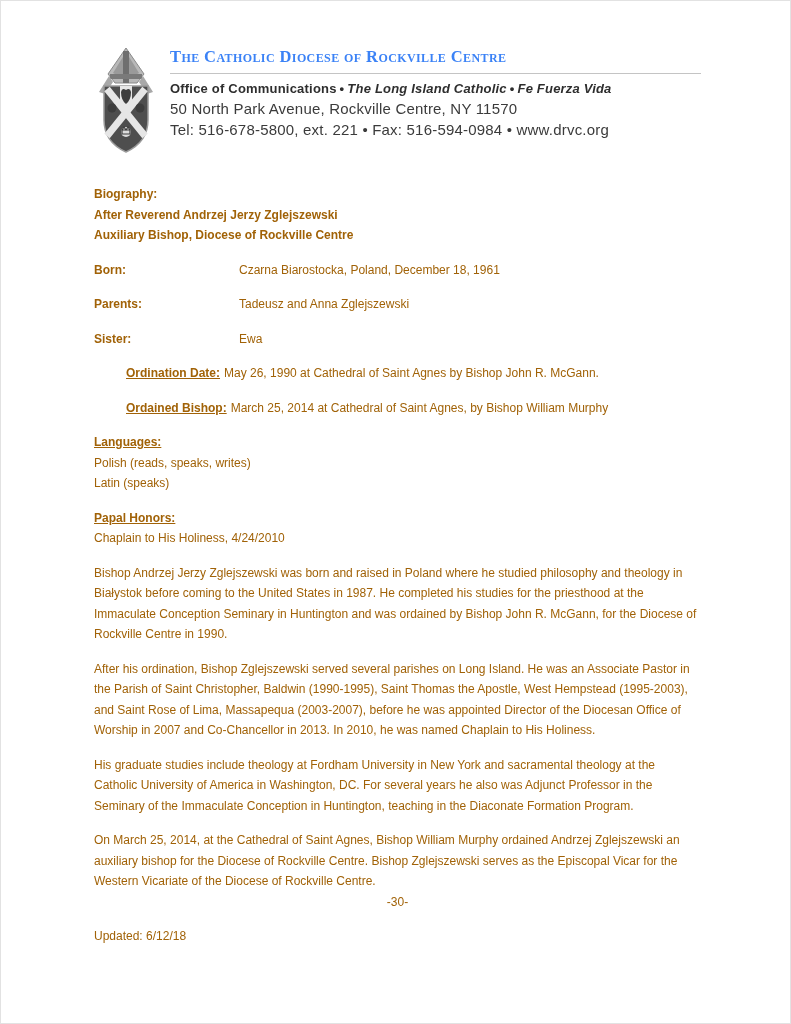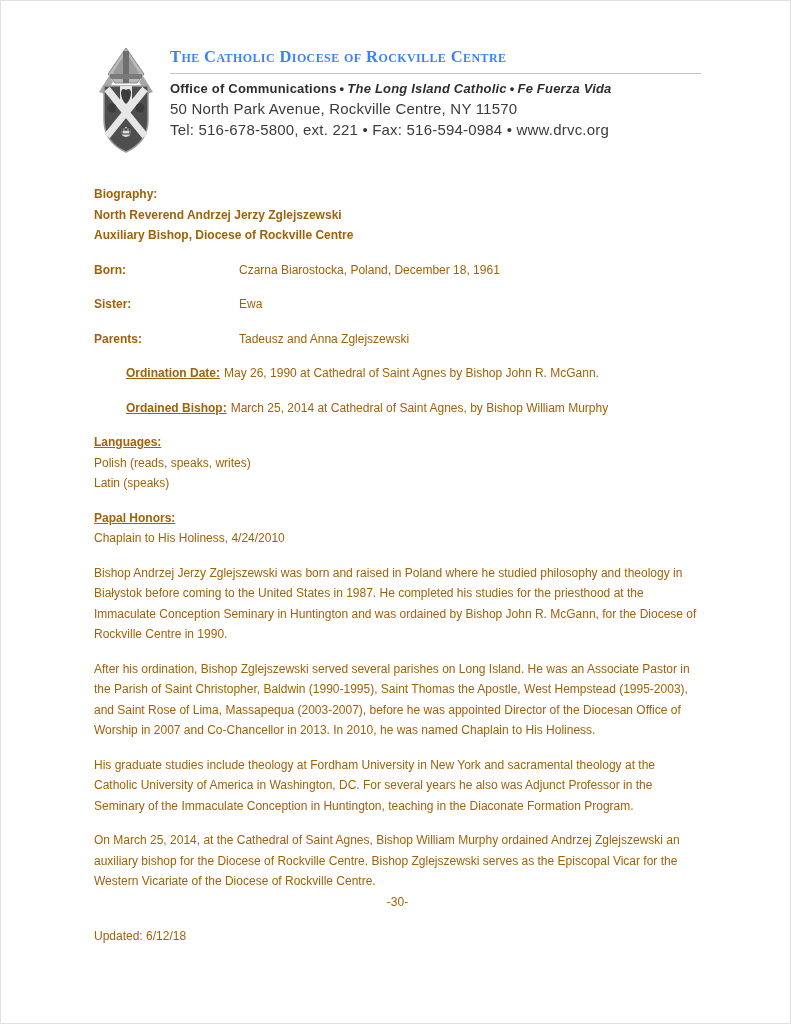--- a/index.html
+++ b/index.html
@@ -104,35 +104,35 @@
       </div>
       <div class="head-address">50 North Park Avenue, Rockville Centre, NY 11570</div>
       <div class="head-contact">Tel: 516-678-5800, ext. 221 • Fax: 516-594-0984 • www.drvc.org</div>
     </div>
   </div>
 
   <div class="doc-body">
 
     <div class="bio-heading">
       <div class="plain">Biography:</div>
-      <div class="plain">North Reverend Andrzej Jerzy Zglejszewski</div>
+      <div class="plain">After Reverend Andrzej Jerzy Zglejszewski</div>
       <div class="plain">Auxiliary Bishop, Diocese of Rockville Centre</div>
     </div>
 
     <div class="fact-row">
       <span class="fact-label">Born:</span>
       <span class="fact-value">Czarna Biarostocka, Poland, December 18, 1961</span>
     </div>
     <div class="fact-row">
+      <span class="fact-label">Parents:</span>
+      <span class="fact-value">Tadeusz and Anna Zglejszewski</span>
+    </div>
+    <div class="fact-row">
       <span class="fact-label">Sister:</span>
       <span class="fact-value">Ewa</span>
-    </div>
-    <div class="fact-row">
-      <span class="fact-label">Parents:</span>
-      <span class="fact-value">Tadeusz and Anna Zglejszewski</span>
     </div>
 
     <div class="block">
       <span class="inline-label">Ordination Date:</span><span class="inline-value">May 26, 1990 at Cathedral of Saint Agnes by Bishop John R. McGann.</span>
     </div>
     <div class="block">
       <span class="inline-label">Ordained Bishop:</span><span class="inline-value">March 25, 2014 at Cathedral of Saint Agnes, by Bishop William Murphy</span>
     </div>
 
     <div class="block">

